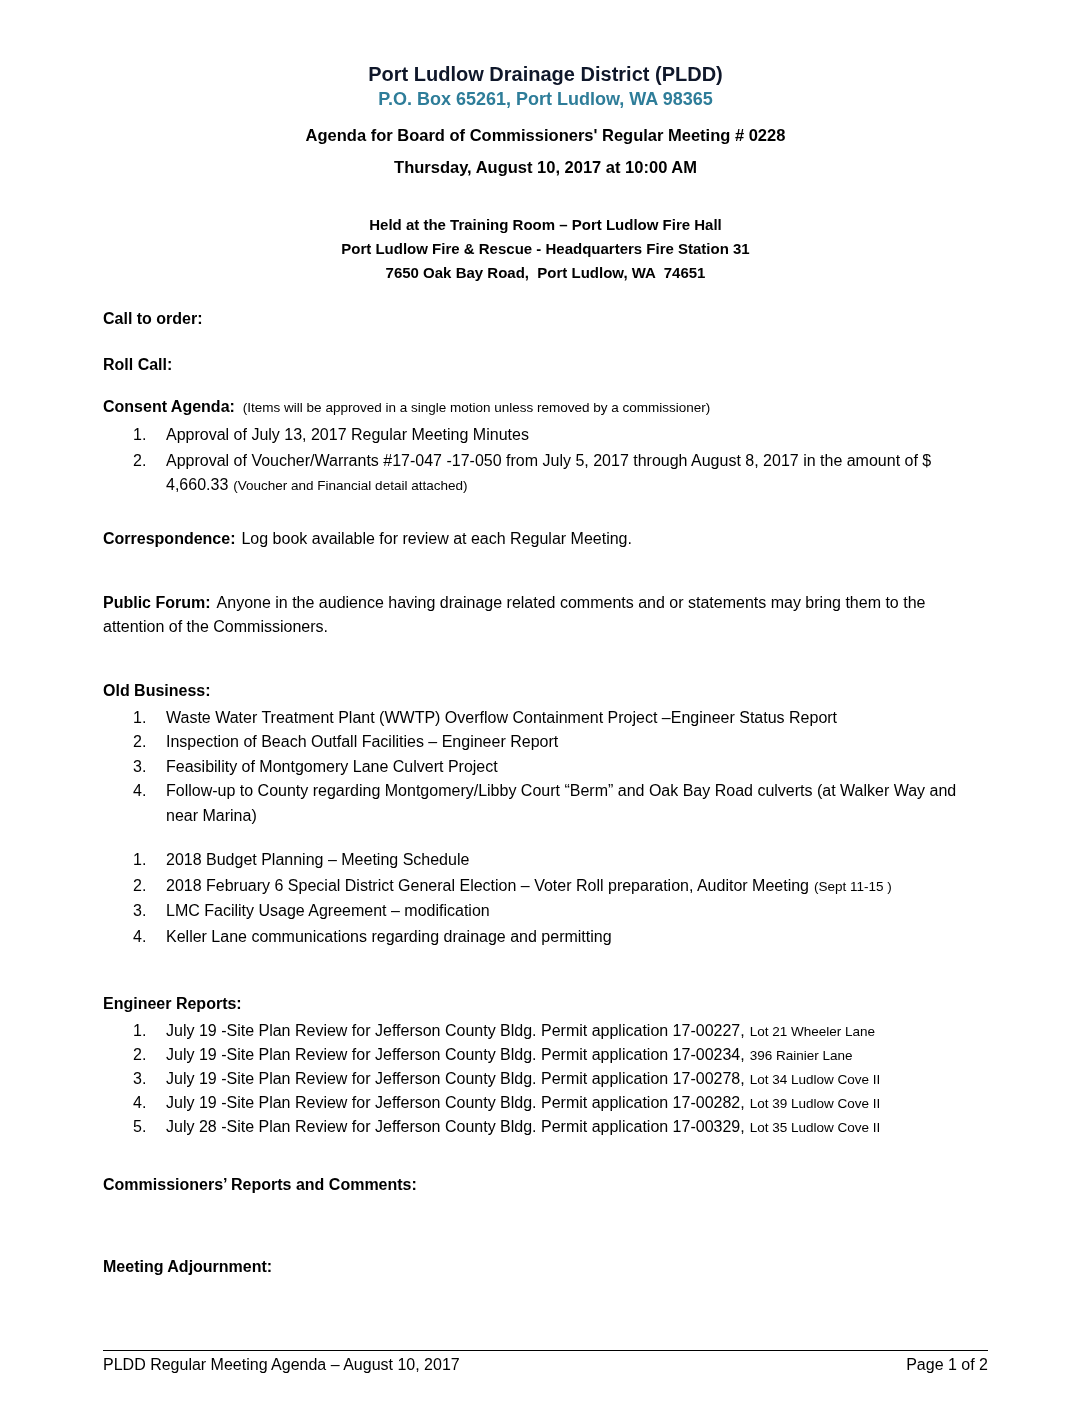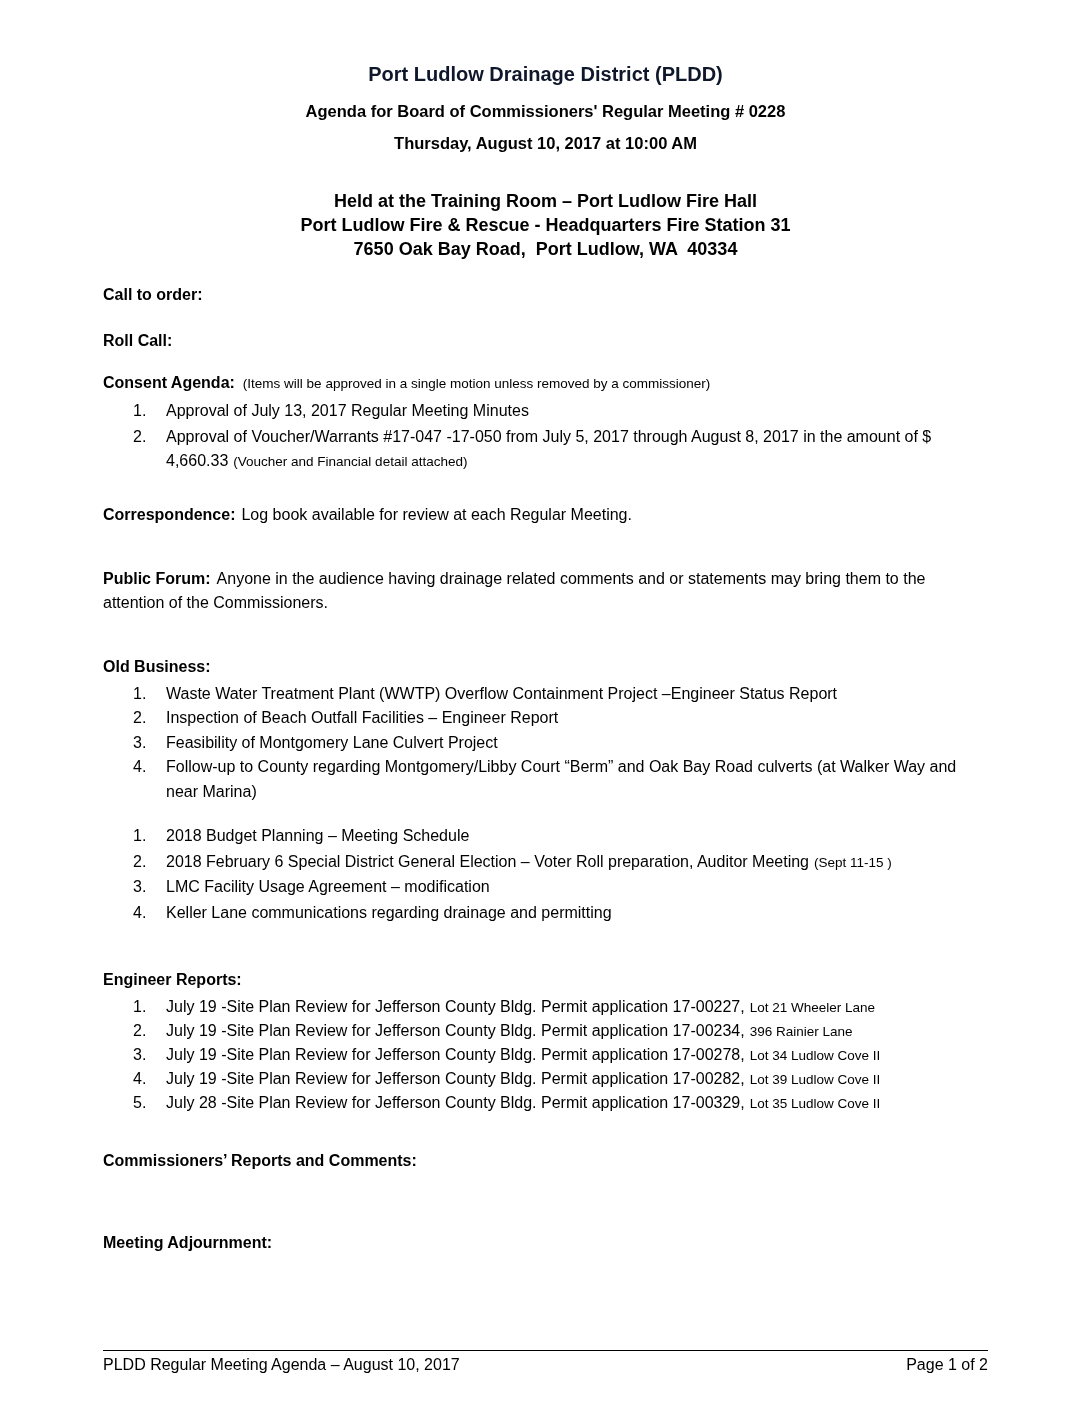--- a/index.html
+++ b/index.html
@@ -14,21 +14,21 @@
     overflow:hidden;
   }
   .content { padding:62px 100px 0 103px; }
 
   
   .org-name   { text-align:center; font-weight:bold; font-size:20px; line-height:25px; color:#0f172a; }
   .org-addr   { text-align:center; font-weight:bold; font-size:18px; line-height:24px; color:#2e7d99; }
   .agenda-title { text-align:center; font-weight:bold; font-size:16.5px; line-height:20px; margin-top:14px; }
   .meeting-dt   { text-align:center; font-weight:bold; font-size:16.5px; line-height:20px; margin-top:12px; }
   .location     { margin-top:36px; }
-  .loc-line   { text-align:center; font-weight:bold; font-size:18px; line-height:24px; white-space:pre; }
+  .loc-line   { text-align:center; font-weight:bold; font-size:15px; line-height:24px; white-space:pre; }
 
   
   .hline        { font-weight:bold; font-size:16px; line-height:20px; }
   .sec-call     { margin-top:24px; }
   .sec-roll     { margin-top:26px; }
   .sec-consent  { margin-top:22px; }
   .sec-public   { margin-top:40px; }
   .sec-corr     { margin-top:28px; }
   .sec-oldbiz   { margin-top:42px; }
   .sec-newbiz   { margin-top:20px; }
@@ -58,27 +58,28 @@
     font-size:16px; line-height:16px;
   }
 </style>
 </head>
 <body>
 
 <div class="page">
   <div class="content">
 
     <div class="org-name">Port Ludlow Drainage District (PLDD)</div>
+    <div class="org-addr">P.O. Box 65261, Port Ludlow, WA 98365</div>
     <div class="agenda-title">Agenda for Board of Commissioners' Regular Meeting # 0228</div>
     <div class="meeting-dt">Thursday, August 10, 2017 at 10:00 AM</div>
 
     <div class="location">
       <div class="loc-line">Held at the Training Room – Port Ludlow Fire Hall</div>
       <div class="loc-line">Port Ludlow Fire &amp; Rescue - Headquarters Fire Station 31</div>
-      <div class="loc-line">7650 Oak Bay Road,  Port Ludlow, WA  40334</div>
+      <div class="loc-line">7650 Oak Bay Road,  Port Ludlow, WA  74651</div>
     </div>
 
     <div class="hline sec-call">Call to order:</div>
 
     <div class="hline sec-roll">Roll Call:</div>
 
     <div class="sec-consent">
       <div class="hline"><span>Consent Agenda:</span><span class="inline-note">(Items will be approved in a single motion unless removed by a commissioner)</span></div>
       <div class="nlist">
         <div class="li">

